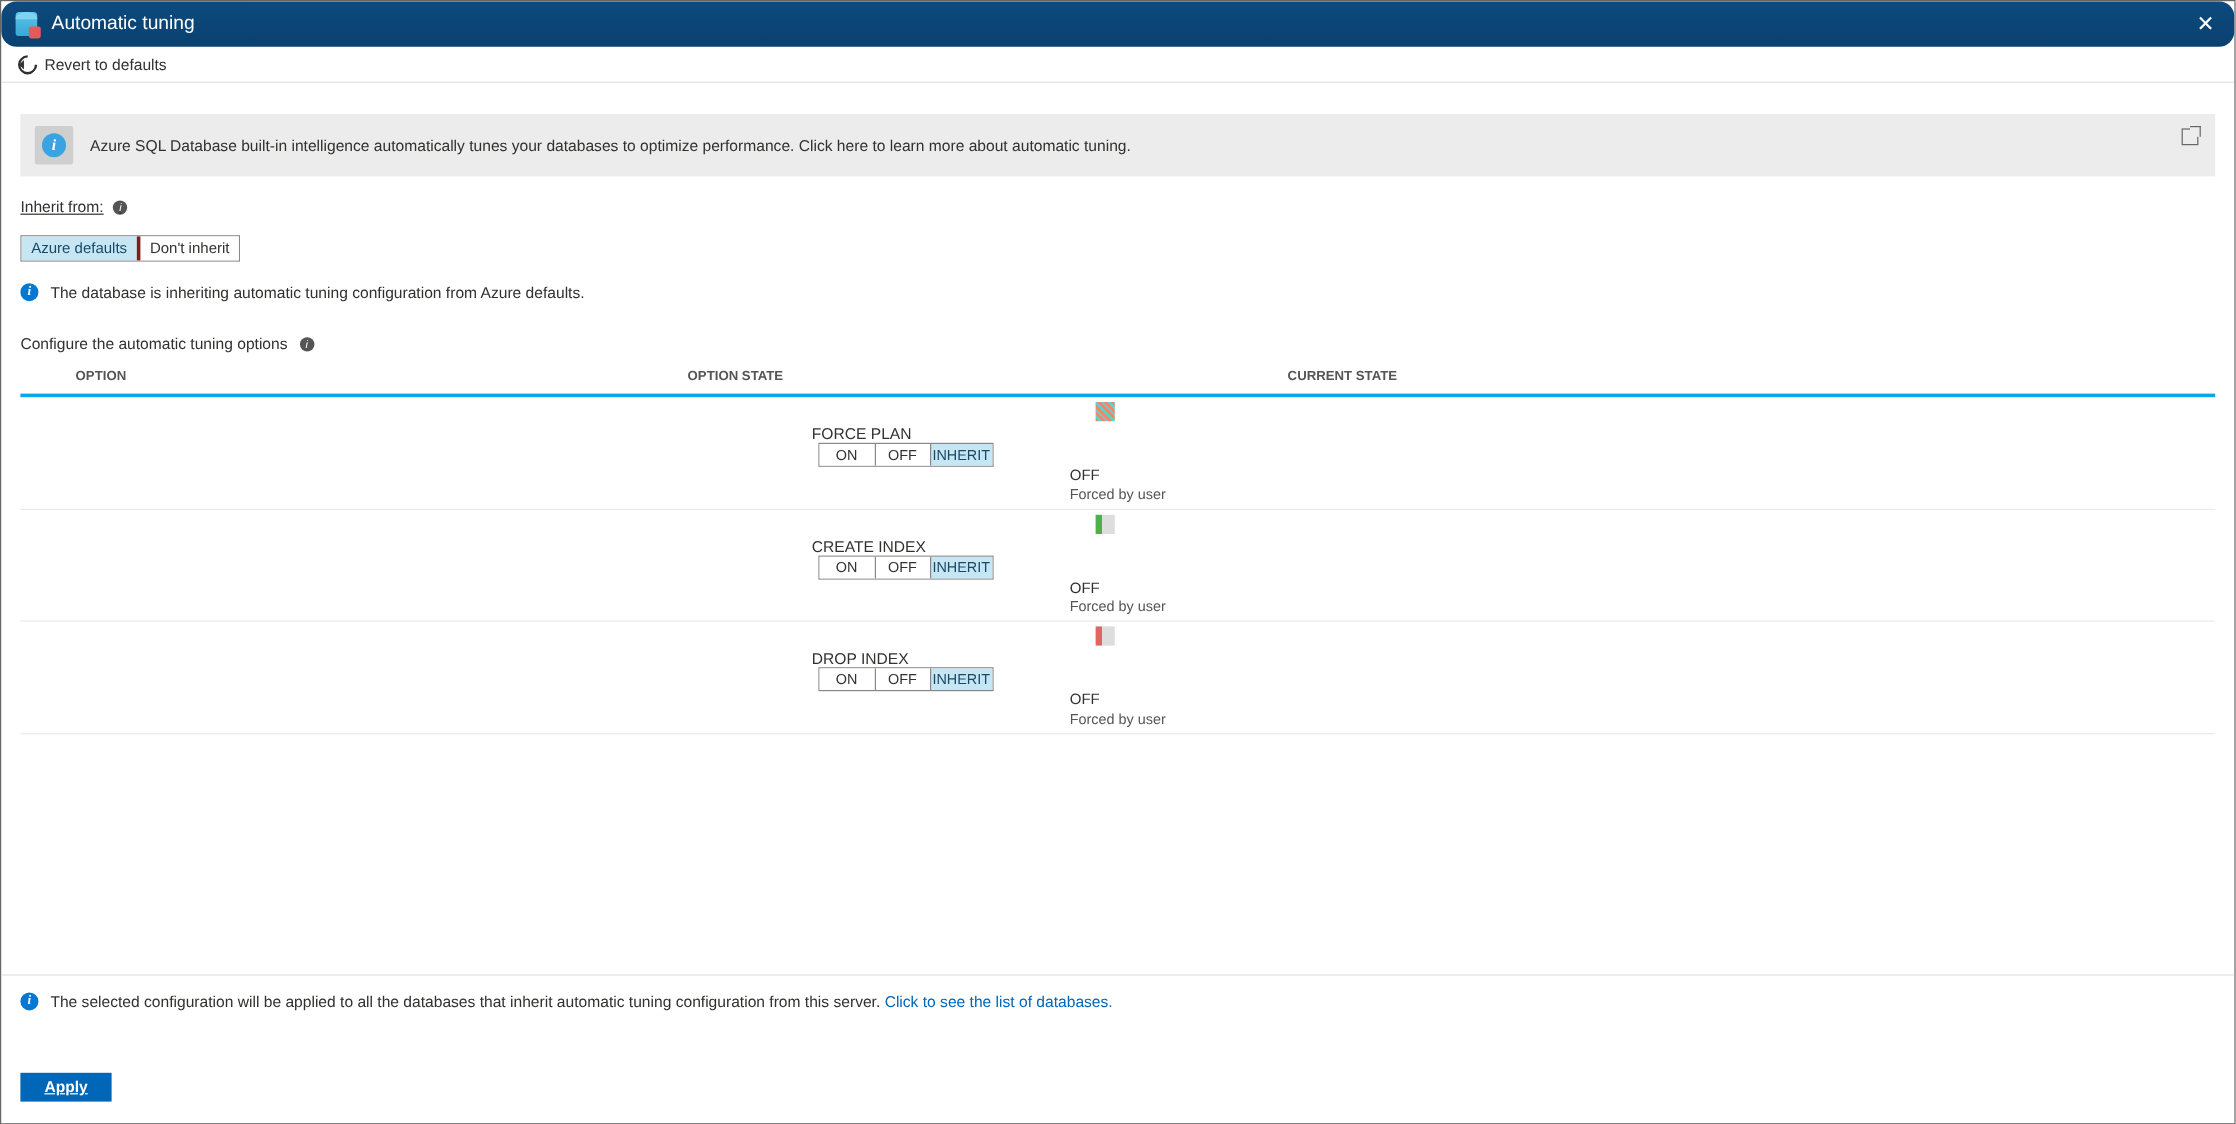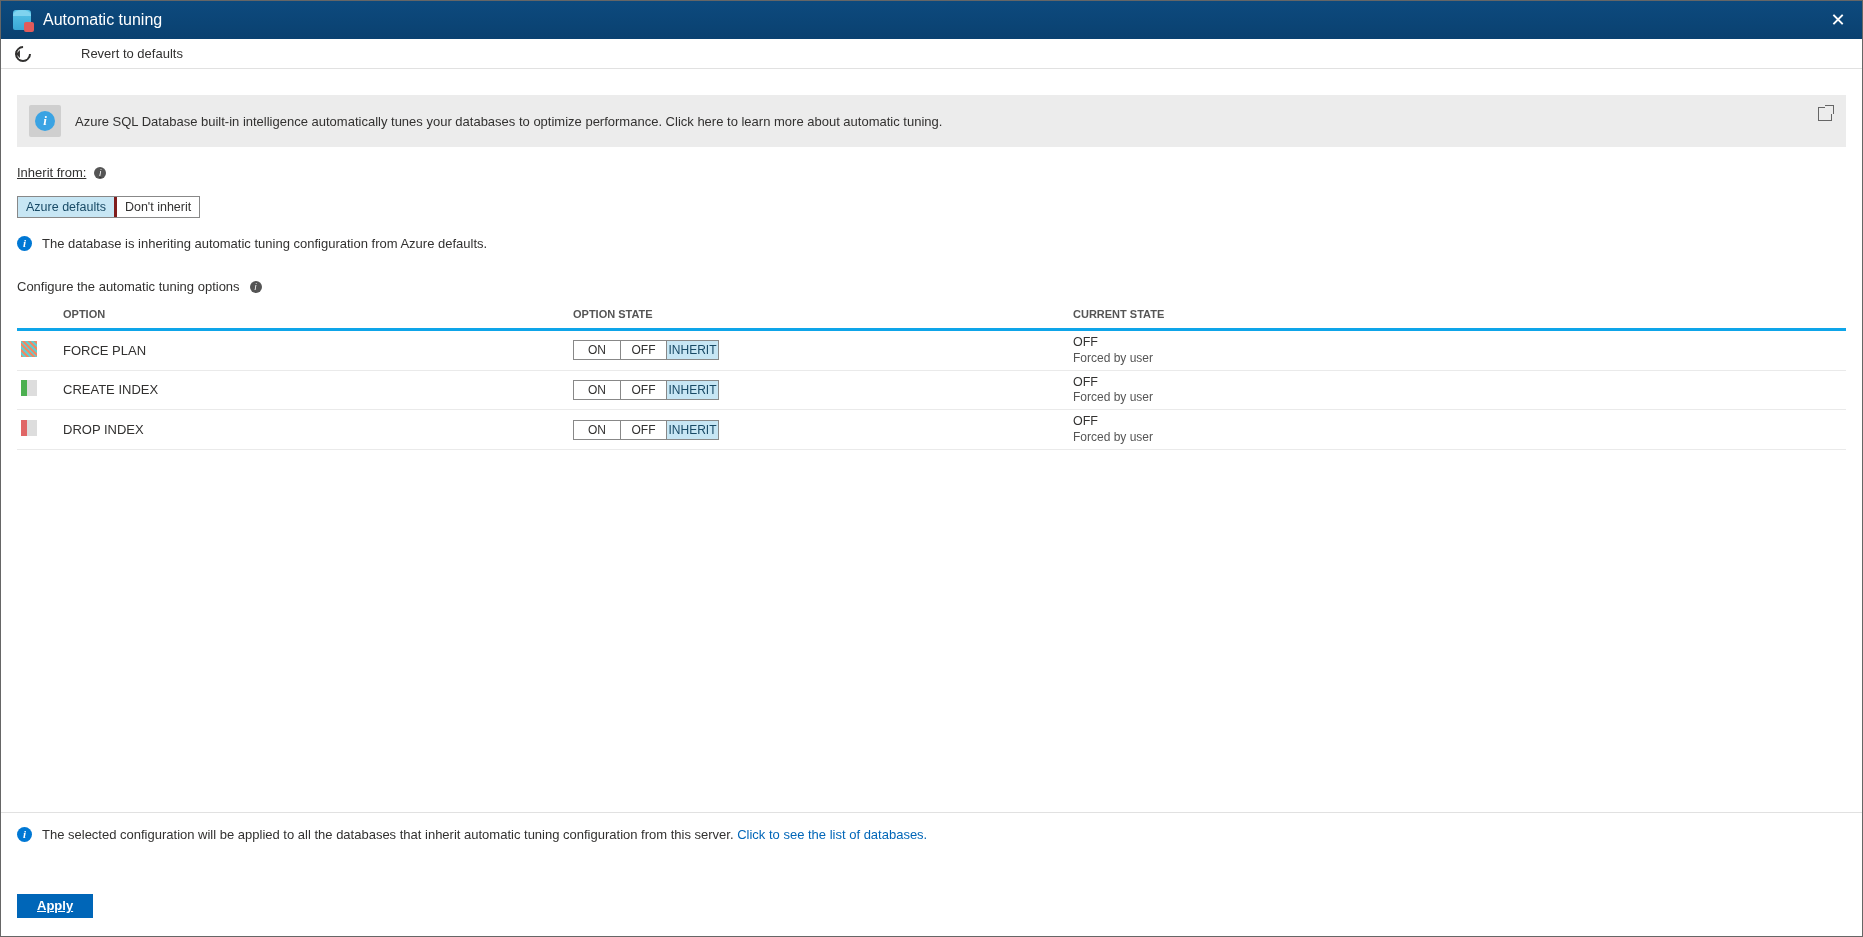--- a/index.html
+++ b/index.html
@@ -16,20 +16,21 @@
   overflow: hidden;
 }
 .header {
   background: #0a4170;
   background: linear-gradient(#0d4a7e,#0a4170);
   color: #fff;
   height: 38px;
   display: flex;
   align-items: center;
   padding: 0 10px 0 12px;
+  border-radius: 13px;
 }
 .header .db-icon {
   width: 18px; height: 20px;
   background: linear-gradient(#59c4e8,#3aa8d6);
   border-radius: 3px 3px 2px 2px;
   position: relative;
   margin-right: 12px;
 }
 .header .db-icon::before {
   content:"";
@@ -62,21 +63,21 @@
   transform: rotate(-45deg);
   margin-right: 6px;
   position: relative;
 }
 .toolbar .undo-icon::after{
   content:""; position:absolute;
   top:-3px; left:-3px;
   border: 4px solid transparent; border-right-color:#323130;
   transform: rotate(45deg);
 }
-.toolbar .revert { cursor: pointer; margin-left: 44px; }
+.toolbar .revert { cursor: pointer; }
 .content {
   padding: 26px 16px 0 16px;
   flex: 1;
   overflow: auto;
   position: relative;
 }
 .info-banner {
   background: #ececec;
   padding: 10px 12px;
   display: flex;
@@ -131,20 +132,21 @@
 }
 .col-icon { width: 46px; }
 .col-option { width: 510px; }
 .col-desired { width: 500px; }
 .col-current { flex:1; }
 .option-row {
   display:flex; align-items:center;
   padding: 4px 0;
   border-bottom:1px solid #eaeaea;
   min-height: 30px;
+  flex-direction: column;
 }
 .row-icon { width:46px; padding-left:4px; }
 .row-icon .ic { width:16px; height:16px; display:inline-block; }
 .ic-fp { background: repeating-linear-gradient(45deg,#e86,#e86 2px,#6cc 2px,#6cc 4px); }
 .ic-ci { background: linear-gradient(90deg,#4caf50 35%, #ddd 35%); }
 .ic-di { background: linear-gradient(90deg,#e06666 35%, #ddd 35%); }
 .desired-group { display:inline-flex; border:1px solid #888; }
 .desired-btn {
   width:46px; text-align:center; padding:2px 0; font-size:12px; cursor:pointer; background:#fff;
 }

